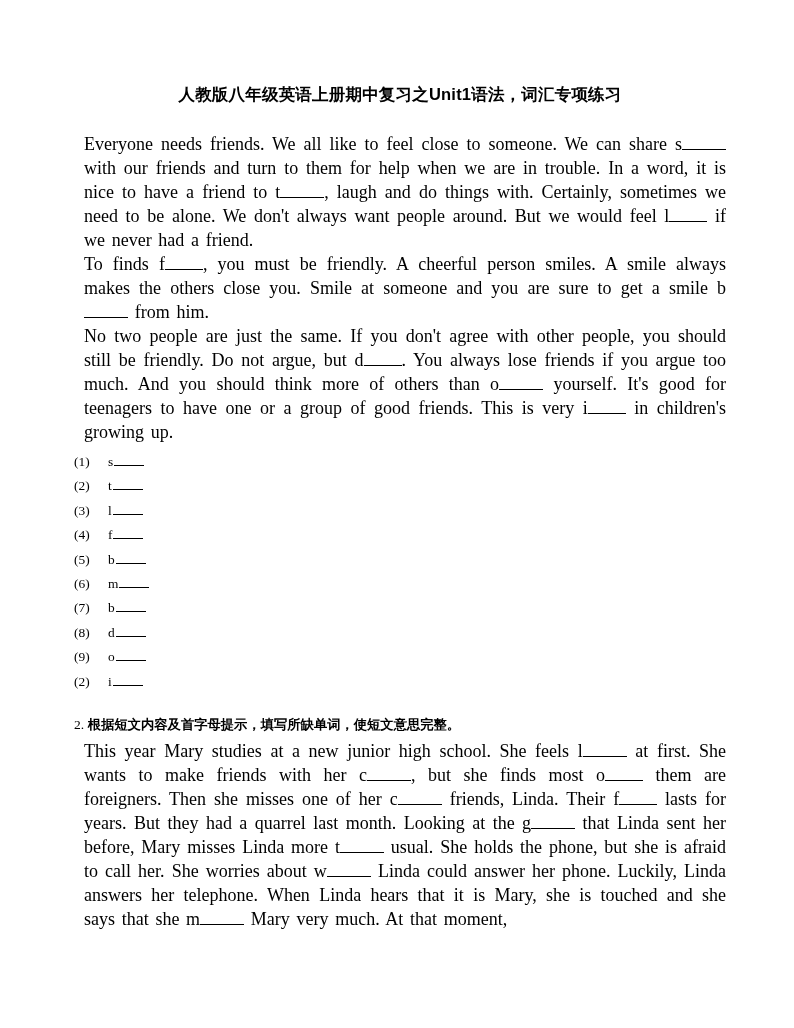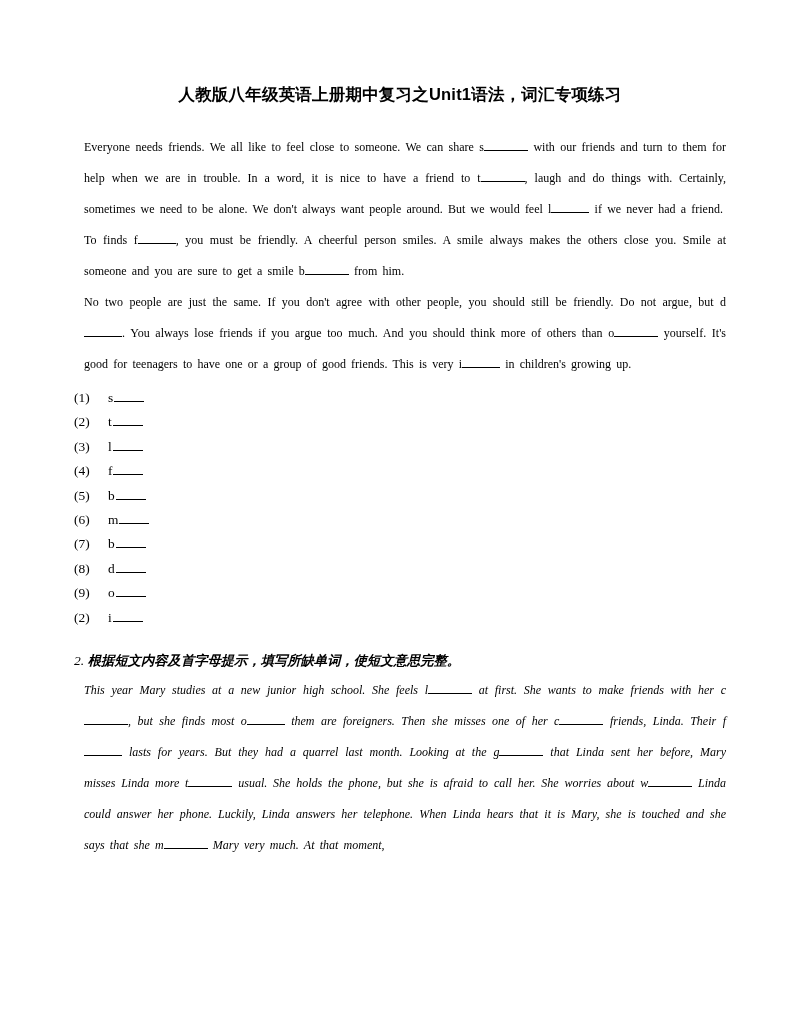--- a/index.html
+++ b/index.html
@@ -41,22 +41,22 @@
     margin: 0 0 5px 0;
     padding-left: 22px;
     text-indent: -22px;
   }
   .q-head .q-num {
     font-family: "Liberation Serif", serif;
     font-weight: normal;
     font-size: 13.5px;
   }
   .passage {
-    font-size: 12px;
-    line-height: 31px;
+    font-size: 18px;
+    line-height: 24px;
     text-align: justify;
     text-align-last: left;
     padding-left: 10px;
     word-spacing: 2.2px;
   }
   .passage p {
     margin: 0;
   }
   .blank {
     display: inline-block;
@@ -85,21 +85,21 @@
   }
   .ans-list li .letter {
     display: inline-block;
   }
   .ans-list li .ln {
     display: inline-block;
     width: 30px;
     border-bottom: 1px solid #000;
     margin-left: 1px;
   }
-  .section2 { margin-top: 22px; font-style: italic; }
+  .section2 { margin-top: 22px; }
 </style>
 </head>
 <body>
 
 <div class="page">
 
   <h1 class="doc-title">人教版八年级英语上册期中复习之Unit1语法，词汇专项练习</h1>
 
   <div class="section">
 

